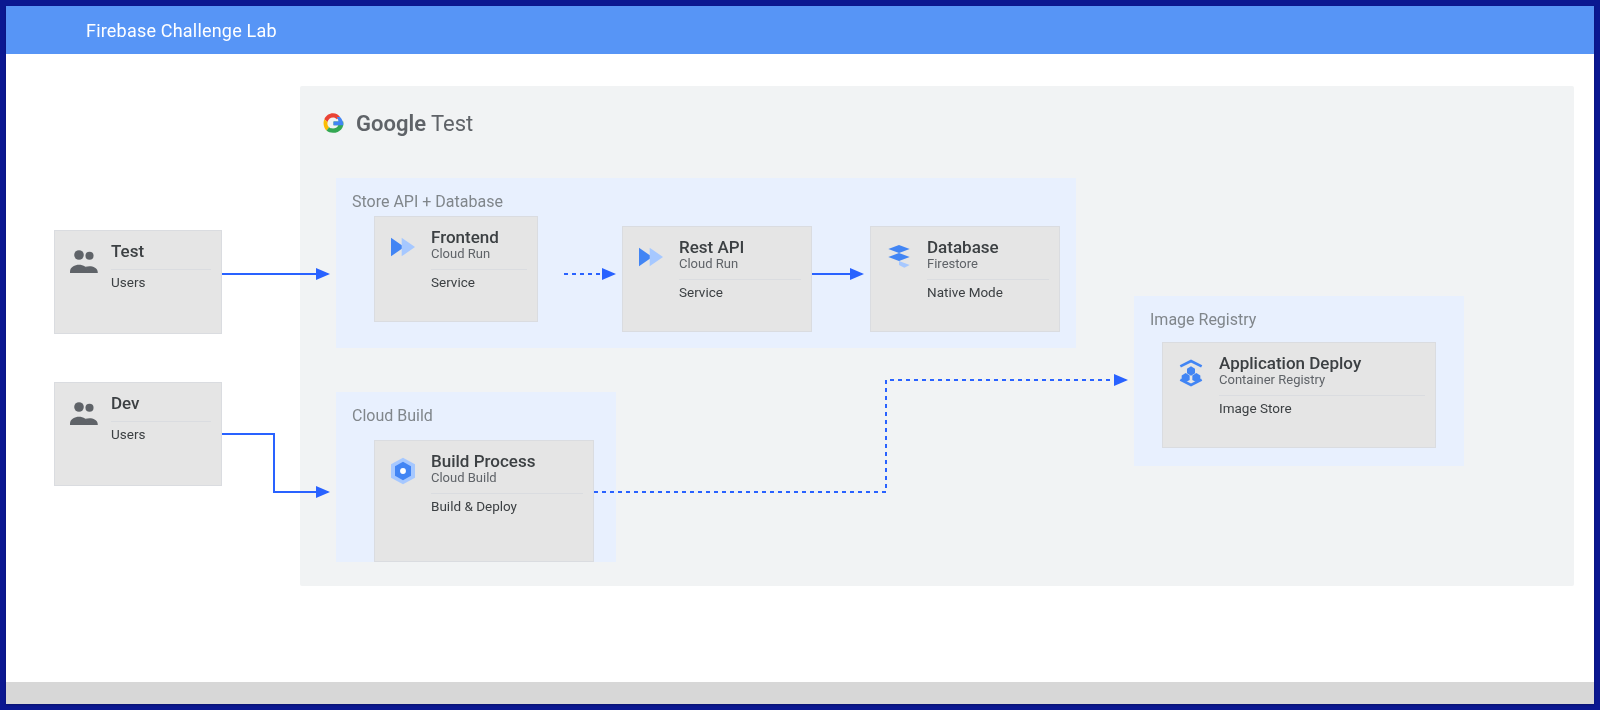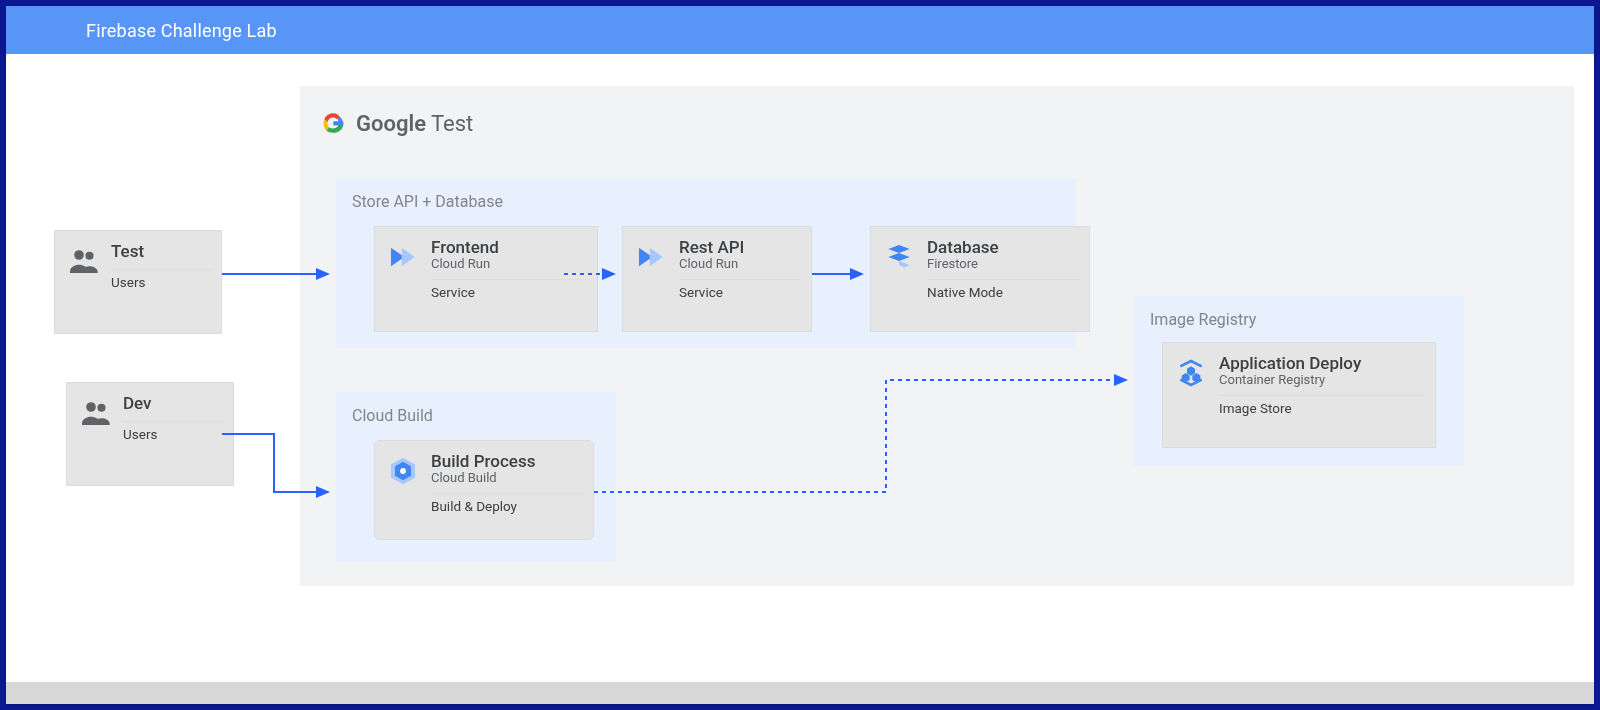--- a/index.html
+++ b/index.html
@@ -130,35 +130,35 @@
           <circle cx="15" cy="8.5" r="2.7"></circle>
         <path d="M2 19c0-3 3.3-4.5 6-4.5s6 1.5 6 4.5v1H2z"></path>
         <path d="M13.5 20v-1c0-1.3-.5-2.3-1.3-3.1 1-.3 2-.4 2.8-.4 2.4 0 5.5 1.2 5.5 4v.5z"></path>
       </svg>
     </span>
     <div class="line1">Test</div>
     <hr class="rule">
     <div class="line3">Users</div>
   </div>
 
-  <div class="node user-node with-icon" style="left:60px; top:376px; height:104px;">
+  <div class="node user-node with-icon" style="left:48px; top:376px; height:104px;">
     <span class="icon-slot">
       <svg viewBox="0 0 24 24" width="36" height="36" fill="#5f6368">
         <circle cx="8" cy="8" r="3.2"></circle>
           <circle cx="15" cy="8.5" r="2.7"></circle>
         <path d="M2 19c0-3 3.3-4.5 6-4.5s6 1.5 6 4.5v1H2z"></path>
         <path d="M13.5 20v-1c0-1.3-.5-2.3-1.3-3.1 1-.3 2-.4 2.8-.4 2.4 0 5.5 1.2 5.5 4v.5z"></path>
       </svg>
     </span>
     <div class="line1">Dev</div>
     <hr class="rule">
     <div class="line3">Users</div>
   </div>
 
-  <div class="node with-icon" style="left:368px; top:220px; width:224px; height:106px;">
+  <div class="node with-icon" style="left:368px; top:210px; width:164px; height:106px;">
     <span class="icon-slot">
       <svg viewBox="0 0 24 24" width="32" height="32">
           <path fill="#4285f4" d="M3 5l10 7L3 19z"></path>
           <path fill="#a6c8ff" d="M11 5l10 7-10 7z"></path>
         </svg>
     </span>
     <div class="line1">Frontend</div>
     <div class="line2">Cloud Run</div>
     <hr class="rule">
     <div class="line3">Service</div>
@@ -170,35 +170,35 @@
           <path fill="#4285f4" d="M3 5l10 7L3 19z"></path>
           <path fill="#a6c8ff" d="M11 5l10 7-10 7z"></path>
         </svg>
     </span>
     <div class="line1">Rest API</div>
     <div class="line2">Cloud Run</div>
     <hr class="rule">
     <div class="line3">Service</div>
   </div>
 
-  <div class="node with-icon" style="left:864px; top:220px; width:220px; height:106px;">
+  <div class="node with-icon" style="left:864px; top:220px; width:190px; height:106px;">
     <span class="icon-slot">
       <svg viewBox="0 0 24 24" width="32" height="32">
         <path fill="#4285f4" d="M4 6l8-3 8 3-8 3z"></path>
         <path fill="#4285f4" d="M4 12l8-3 8 3-8 3z"></path>
         <path fill="#a6c8ff" d="M12 15l8 3-4 2-4-2z"></path>
       </svg>
     </span>
     <div class="line1">Database</div>
     <div class="line2">Firestore</div>
     <hr class="rule">
     <div class="line3">Native Mode</div>
   </div>
 
-  <div class="node with-icon" style="left:368px; top:434px; width:220px; height:100px;border-radius:6px;">
+  <div class="node with-icon" style="left:368px; top:434px; width:220px; height:122px;">
     <span class="icon-slot">
       <svg viewBox="0 0 24 24" width="32" height="32">
         <polygon fill="#a6c8ff" points="12,2 21,7 21,17 12,22 3,17 3,7"></polygon>
         <polygon fill="#4285f4" points="12,5 18,8.5 18,15.5 12,19 6,15.5 6,8.5"></polygon>
         <circle fill="#fff" cx="12" cy="12" r="2.2"></circle>
       </svg>
     </span>
     <div class="line1">Build Process</div>
     <div class="line2">Cloud Build</div>
     <hr class="rule">

